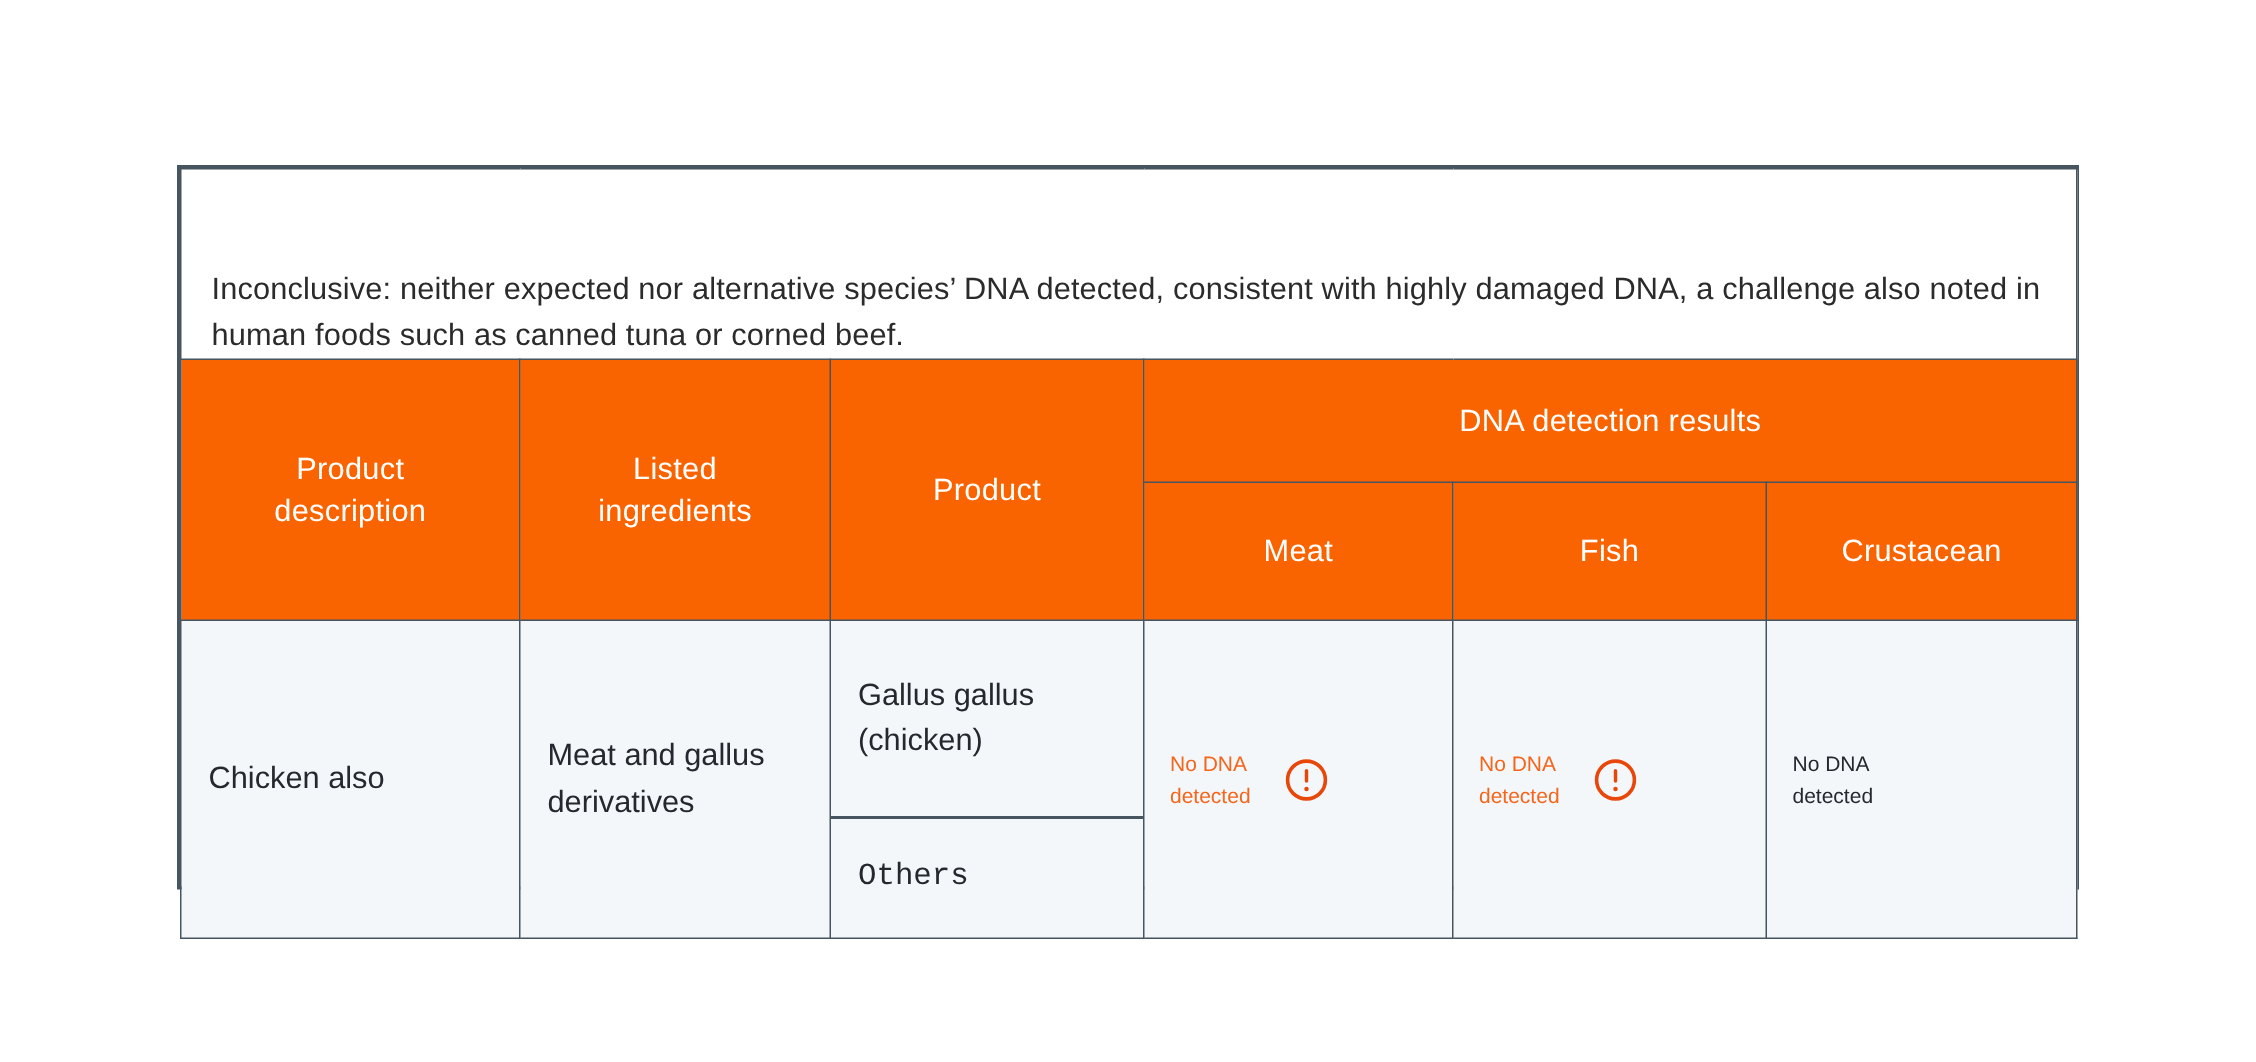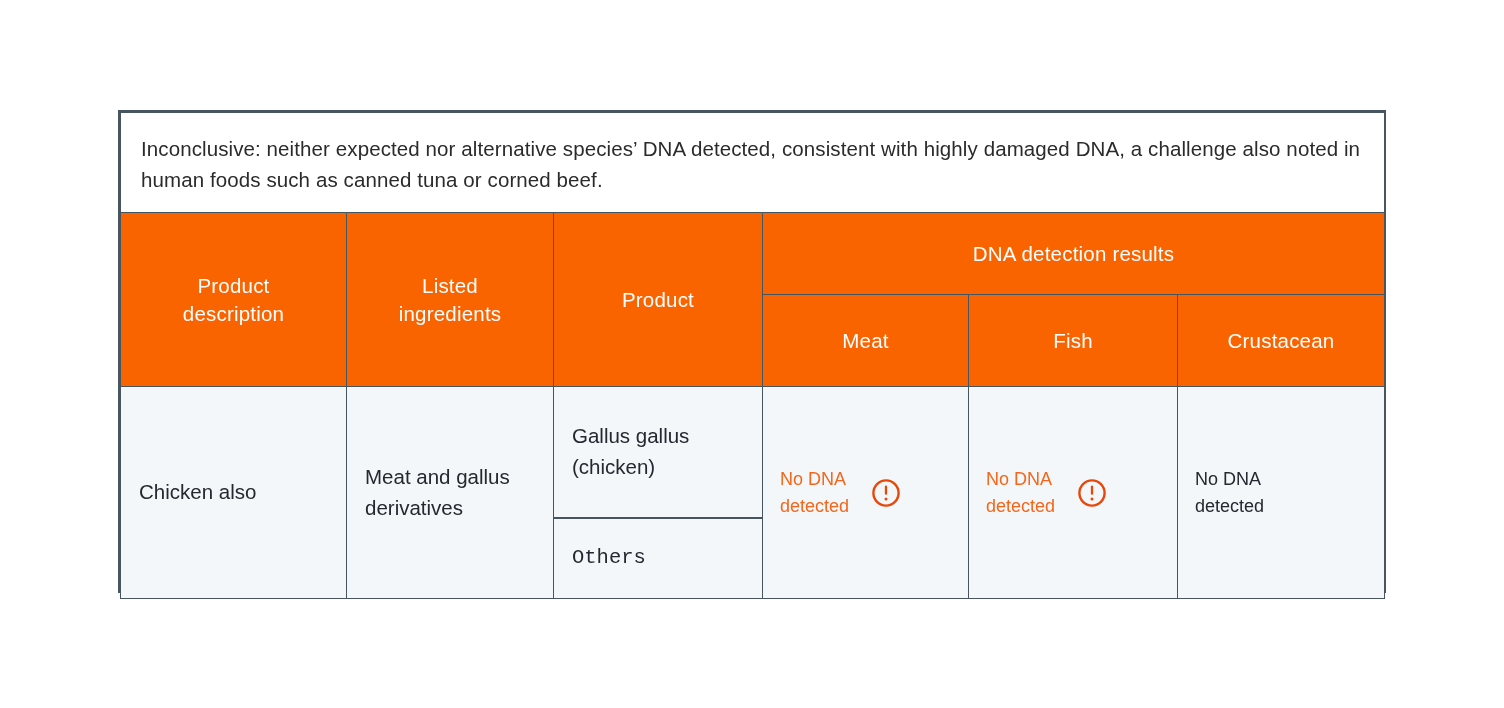--- a/index.html
+++ b/index.html
@@ -45,20 +45,21 @@
     background: #ffffff;
     height: 100px;
     vertical-align: top !important;
     padding: 20px 22px 0 20px !important;
   }
   .caption-text {
     font-size: 20.5px;
     line-height: 1.52;
     color: #2b2b2b;
     letter-spacing: 0.1px;
+    margin-top: 44px;
   }
 
   
   .hdr {
     background: #fa6400;
     color: #ffffff;
     text-align: center;
     font-size: 20.5px;
     line-height: 1.35;
     letter-spacing: 0.2px;
@@ -118,21 +119,21 @@
   }
 
   
   .result-inner {
     display: flex;
     align-items: center;
     justify-content: flex-start;
     gap: 22px;
   }
   .result-text {
-    font-size: 18px;
+    font-size: 14px;
     line-height: 1.5;
     white-space: pre-line;
   }
   .result-text.alert {
     color: #f4661b;
   }
   .result-text.plain {
     color: #23292e;
   }
   .warn-icon {

